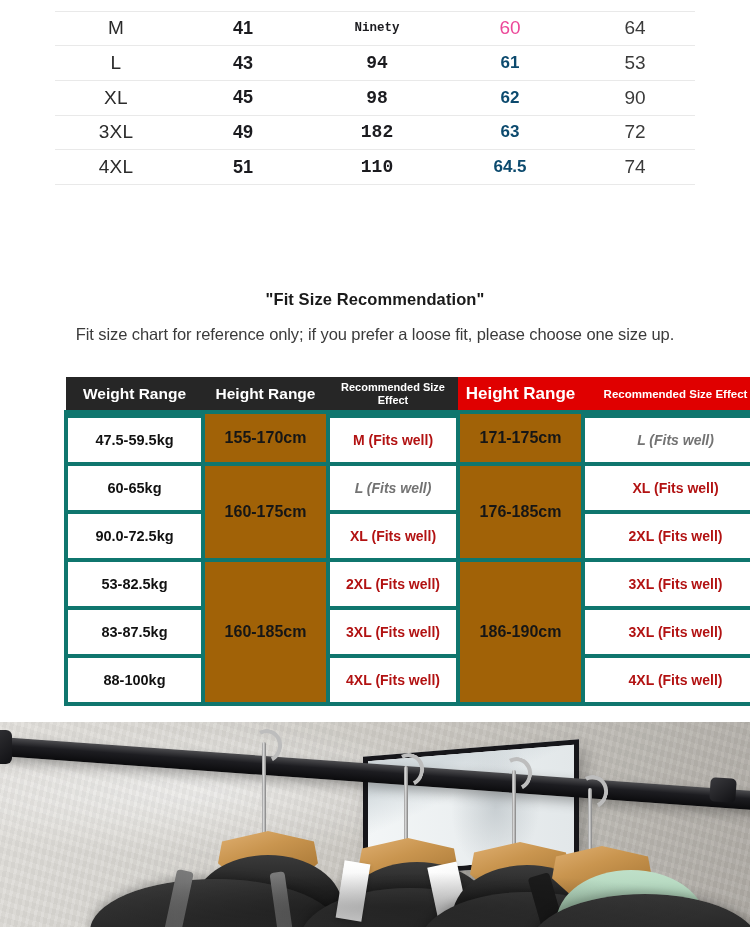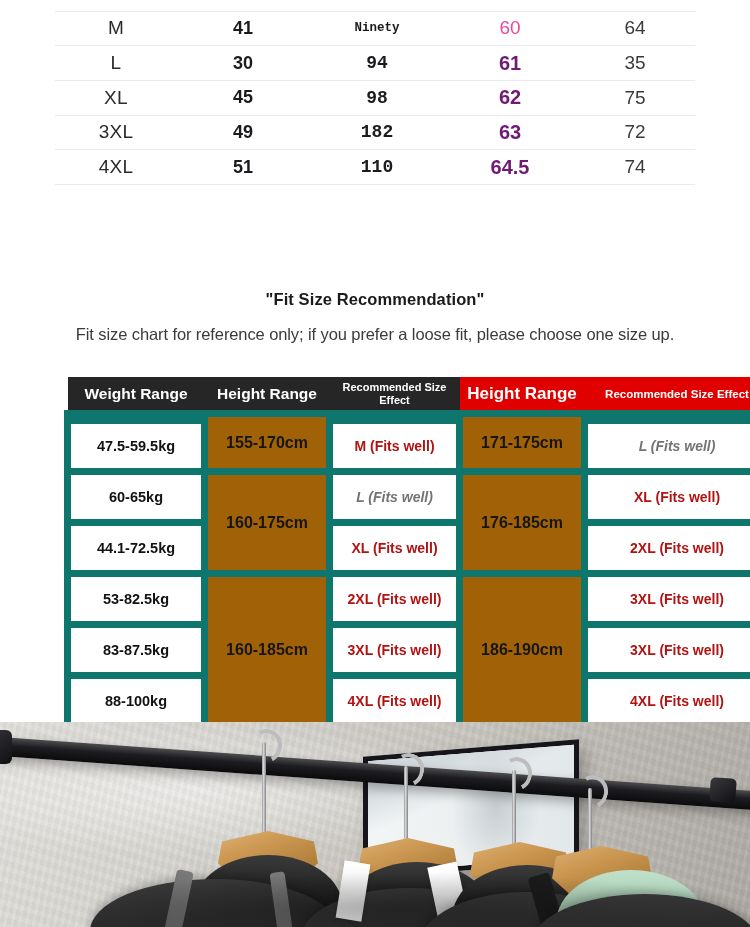--- a/index.html
+++ b/index.html
@@ -67,23 +67,23 @@
     font-weight: 700;
     color: #1b1b1f;
     font-family: Liberation Mono, monospace;
   }
   .c-b2.tiny {
     font-size: 12.5px;
     font-weight: 700;
   }
   .c-b3 {
     width: 130px;
-    font-size: 20px;
-    font-weight: 700;
-    color: #701a75;
+    font-size: 17px;
+    font-weight: 700;
+    color: #0c4a6e;
   }
   .c-b3.light {
     font-weight: 400;
     font-size: 19px;
     color: #ec4899;
   }
   .c-b4 {
     width: 120px;
     font-size: 19px;
     font-weight: 400;
@@ -123,21 +123,21 @@
   #fit-table {
     width: 702px;
     border-collapse: collapse;
     table-layout: fixed;
     margin-left: 40px;
   }
   #fit-table th, #fit-table td {
     padding: 0 4px;
     vertical-align: middle;
     text-align: center;
-    border: 7px solid #0f766e;
+    border: 4px solid #0f766e;
   }
   
   #fit-table thead th {
     height: 33px;
     border: none;
     color: #ffffff;
     font-weight: 700;
     vertical-align: middle;
   }
   th.hdr-dark {
@@ -353,31 +353,31 @@
       </tr>
       <tr>
         <td class="c-size">M</td>
         <td class="c-b1">41</td>
         <td class="c-b2 tiny">Ninety</td>
         <td class="c-b3 light">60</td>
         <td class="c-b4">64</td>
       </tr>
       <tr>
         <td class="c-size">L</td>
-        <td class="c-b1">30</td>
+        <td class="c-b1">43</td>
         <td class="c-b2">94</td>
         <td class="c-b3">61</td>
-        <td class="c-b4">35</td>
+        <td class="c-b4">53</td>
       </tr>
       <tr>
         <td class="c-size">XL</td>
         <td class="c-b1">45</td>
         <td class="c-b2">98</td>
         <td class="c-b3">62</td>
-        <td class="c-b4">75</td>
+        <td class="c-b4">90</td>
       </tr>
       <tr>
         <td class="c-size">3XL</td>
         <td class="c-b1">49</td>
         <td class="c-b2">182</td>
         <td class="c-b3">63</td>
         <td class="c-b4">72</td>
       </tr>
       <tr>
         <td class="c-size">4XL</td>
@@ -431,21 +431,21 @@
 
       <tr>
         <td class="weight-cell">60-65kg</td>
         <td class="height-cell" rowspan="2">160-175cm</td>
         <td class="rec-cell bright">L (Fits well)</td>
         <td class="height-cell" rowspan="2">176-185cm</td>
         <td class="rec-cell">XL (Fits well)</td>
       </tr>
 
       <tr>
-        <td class="weight-cell">44.1-72.5kg</td>
+        <td class="weight-cell">90.0-72.5kg</td>
         <td class="rec-cell">XL (Fits well)</td>
         <td class="rec-cell">2XL (Fits well)</td>
       </tr>
 
       <tr>
         <td class="weight-cell">53-82.5kg</td>
         <td class="height-cell" rowspan="3">160-185cm</td>
         <td class="rec-cell">2XL (Fits well)</td>
         <td class="height-cell" rowspan="3">186-190cm</td>
         <td class="rec-cell">3XL (Fits well)</td>

